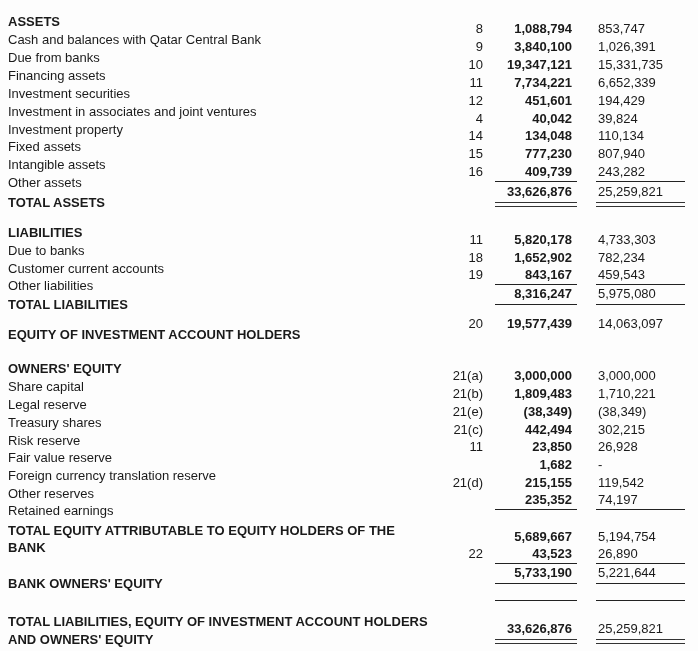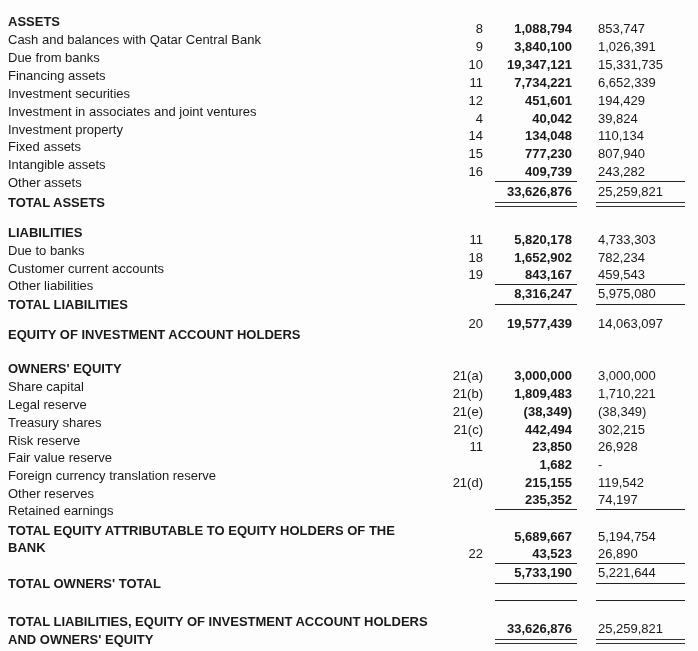--- a/index.html
+++ b/index.html
@@ -190,21 +190,21 @@
     <span class="c2">5,194,754</span>
   </div>
   <div class="row" style="top:545px">
     <span class="note">22</span>
     <span class="c1">43,523</span>
     <span class="c2">26,890</span>
   </div>
   <div class="line l1" style="top:563px"></div>
   <div class="line l2" style="top:563px"></div>
   <div class="row" style="top:564px">
-    <span class="lbl b">TOTAL OWNERS' TOTAL</span>
+    <span class="lbl b">BANK OWNERS' EQUITY</span>
     <span class="c1">5,733,190</span>
     <span class="c2">5,221,644</span>
   </div>
   <div class="line l1" style="top:583px"></div>
   <div class="line l2" style="top:583px"></div>
 
   <div class="line l1" style="top:600px"></div>
   <div class="line l2" style="top:600px"></div>
 
   <div class="row" style="top:602px">

